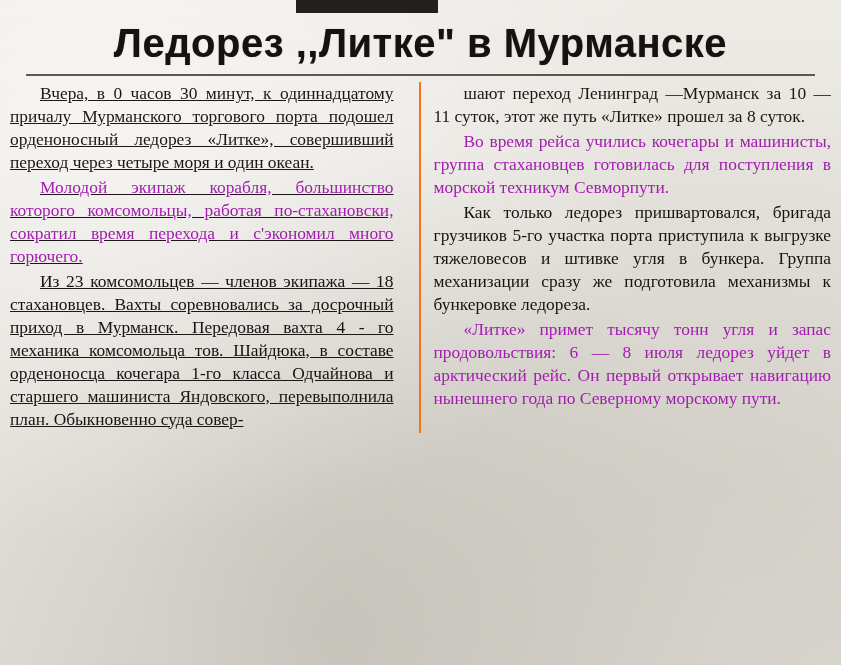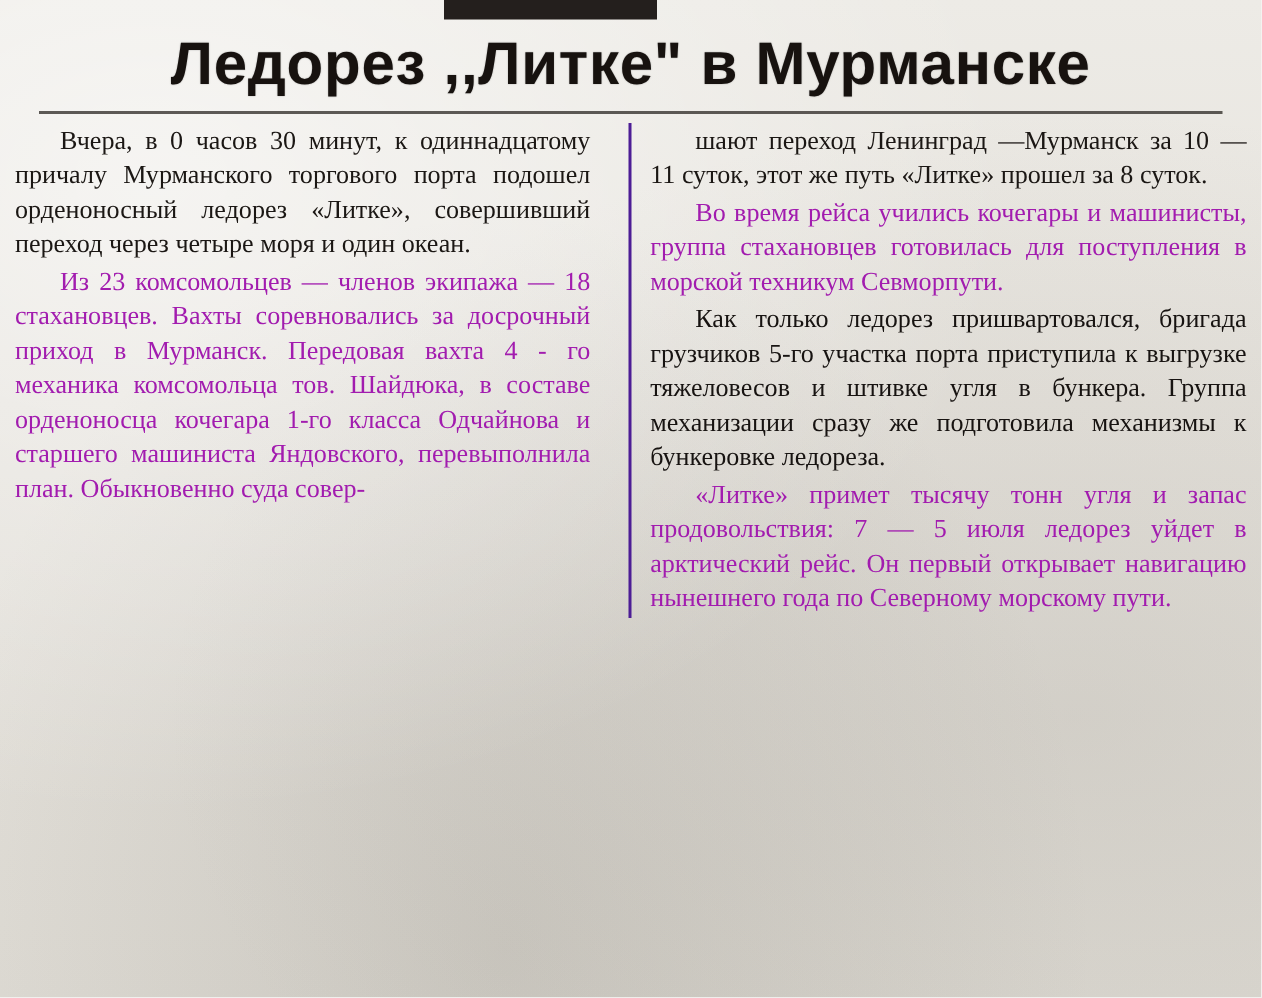--- a/index.html
+++ b/index.html
@@ -76,21 +76,22 @@
     box-sizing: border-box;
     color: #1b1714;
     font-size: 17.4px;
     line-height: 1.32;
     text-align: justify;
     text-justify: inter-word;
     hyphens: manual;
   }
   .col.left {
     padding-right: 25px;
-    border-right: 2px solid #4c1d95;
+    border-right: 2px solid #f97316;
+    text-decoration: underline;
   }
   .col.right {
     padding-left: 13px;
   }
   .col p {
     margin: 0 0 2px 0;
     text-indent: 30px;
     font-family: "Liberation Serif", serif;
     font-weight: 500;
   }
@@ -106,25 +107,26 @@
   <div class="content">
 
     <h1 class="headline">Ледорез ,,Литке" в Мурманске</h1>
 
     <hr class="rule">
 
     <div class="columns">
 
       <div class="col left">
         <p>Вчера, в 0 часов 30 минут, к одиннадцатому причалу Мурманского торгового порта подошел орденоносный ледорез «Литке», совершивший переход через четыре моря и один океан.</p>
+        <p>Молодой экипаж корабля, большинство которого комсомольцы, работая по-стахановски, сократил время перехода и с'экономил много горючего.</p>
         <p>Из 23 комсомольцев — членов экипажа — 18 стахановцев. Вахты соревновались за досрочный приход в Мурманск. Передовая вахта 4 - го механика комсомольца тов. Шайдюка, в составе орденоносца кочегара 1-го класса Одчайнова и старшего машиниста Яндовского, перевыполнила план. Обыкновенно суда совер-</p>
       </div>
 
       <div class="col right">
         <p>шают переход Ленинград —Мурманск за 10 — 11 суток, этот же путь «Литке» прошел за 8 суток.</p>
         <p>Во время рейса учились кочегары и машинисты, группа стахановцев готовилась для поступления в морской техникум Севморпути.</p>
         <p>Как только ледорез пришвартовался, бригада грузчиков 5-го участка порта приступила к выгрузке тяжеловесов и штивке угля в бункера. Группа механизации сразу же подготовила механизмы к бункеровке ледореза.</p>
-        <p>«Литке» примет тысячу тонн угля и запас продовольствия: 7 — 5 июля ледорез уйдет в арктический рейс. Он первый открывает навигацию нынешнего года по Северному морскому пути.</p>
+        <p>«Литке» примет тысячу тонн угля и запас продовольствия: 6 — 8 июля ледорез уйдет в арктический рейс. Он первый открывает навигацию нынешнего года по Северному морскому пути.</p>
       </div>
 
     </div>
   </div>
 </div>
 
 </body></html>

